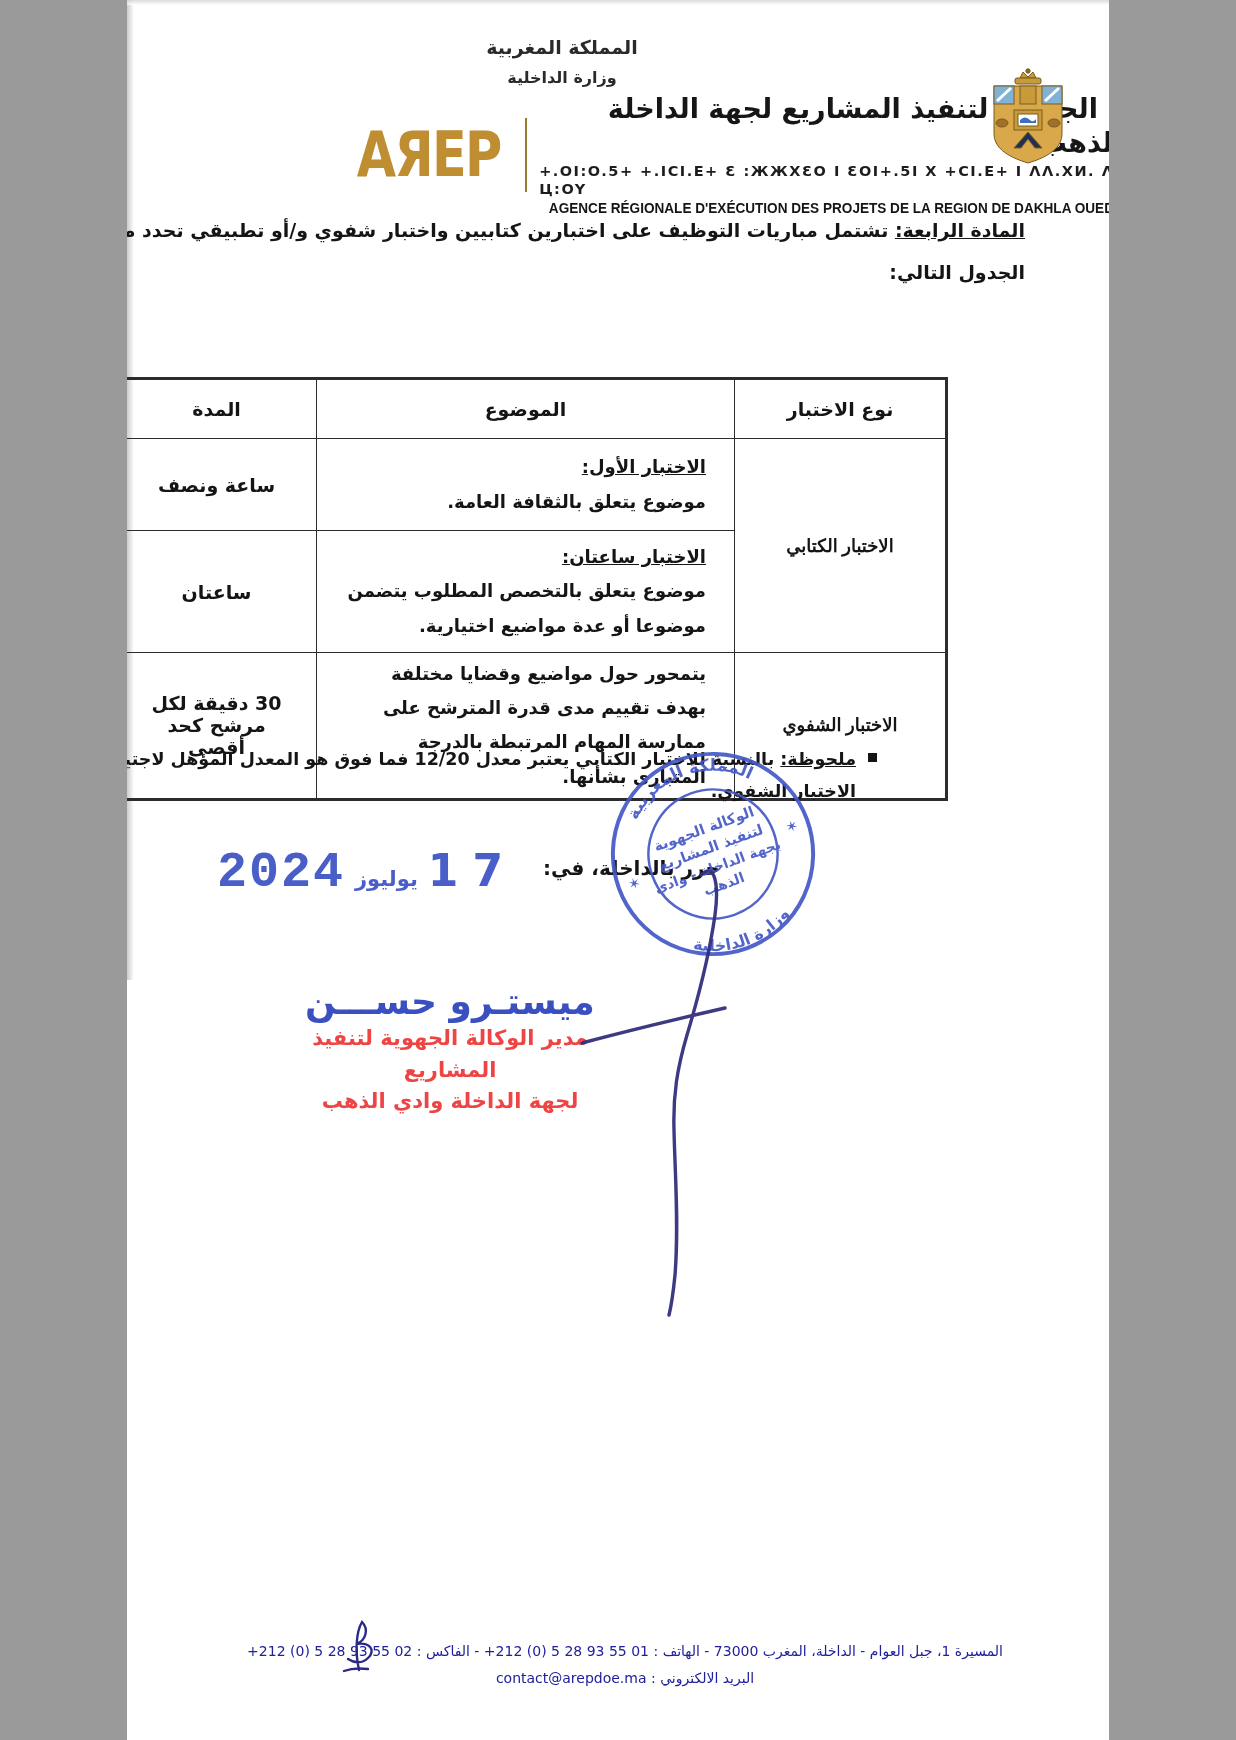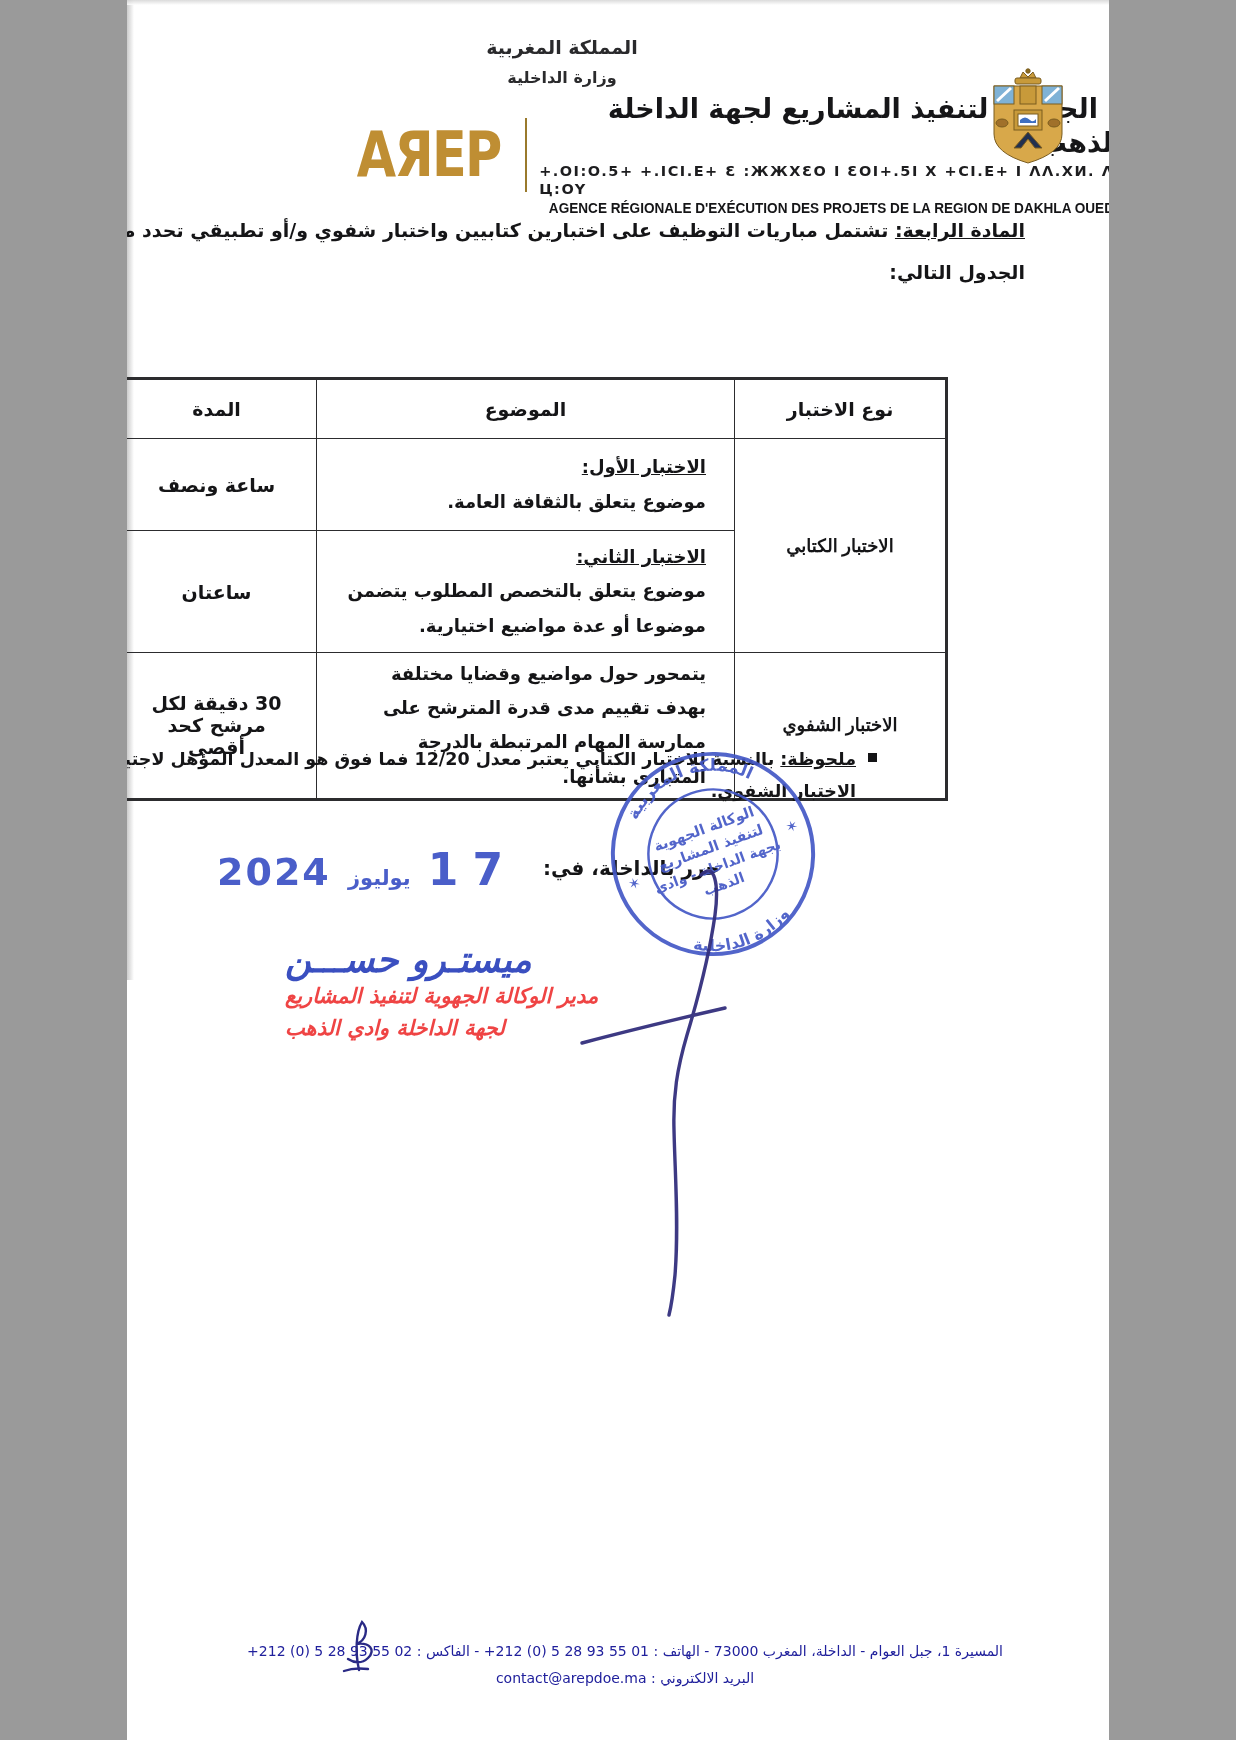--- a/index.html
+++ b/index.html
@@ -50,24 +50,24 @@
     gap:12px;font-size:17.5px;font-weight:700;color:#151517;line-height:1.8;}
   .note-bullet{width:9px;height:9px;background:#141416;margin-top:9px;flex:0 0 auto;}
 
   
   .issue-label{position:absolute;top:856px;left:416px;font-size:20px;font-weight:700;
     direction:rtl;color:#141416;}
   .date-stamp{position:absolute;top:844px;left:90px;width:300px;direction:rtl;display:flex;
     justify-content:space-between;align-items:baseline;color:#4a5ec9;}
   .date-day{font-size:44px;font-weight:700;letter-spacing:14px;}
   .date-month{font-size:21px;font-weight:700;}
-  .date-year{font-size:38px;font-weight:700;letter-spacing:2px;}
-
-  
-  .sig-block{position:absolute;top:938px;left:158px;width:330px;text-align:left;direction:rtl;font-style:italic;}
+  .date-year{font-size:50px;font-weight:700;letter-spacing:2px;font-family:Liberation Mono, monospace;}
+
+  
+  .sig-block{position:absolute;top:980px;left:158px;width:330px;text-align:center;direction:rtl;}
   .sig-name{font-size:36px;font-weight:700;color:#3a4fc0;line-height:1.2;}
   .sig-title{font-size:21px;font-weight:700;color:#ef4444;line-height:1.5;}
   .stamp-svg{position:absolute;left:472px;top:740px;opacity:.92;}
   .squiggle{position:absolute;left:250px;top:845px;}
 
   
   .footer{position:absolute;top:1638px;left:0;right:0;text-align:center;direction:rtl;
     color:#20209c;font-size:14px;font-weight:400;line-height:1.9;margin-left:14px;}
   .ltr{direction:ltr;unicode-bidi:isolate;}
   .pen-mark{position:absolute;left:212px;top:1616px;}
@@ -131,21 +131,21 @@
       <td class="type-cell" rowspan="2">الاختبار الكتابي</td>
       <td class="subject">
         <div class="u">الاختبار الأول:</div>
         <div>موضوع يتعلق بالثقافة العامة.</div>
       </td>
       <td class="center">ساعة ونصف</td>
       <td class="center">2</td>
     </tr>
     <tr class="r2">
       <td class="subject">
-        <div class="u">الاختبار الثاني:</div>
+        <div class="u">الاختبار ساعتان:</div>
         <div>موضوع يتعلق بالتخصص المطلوب يتضمن موضوعا أو عدة مواضيع اختيارية.</div>
       </td>
       <td class="center">ساعتان</td>
       <td class="center">3</td>
     </tr>
     <tr class="r3">
       <td class="type-cell">الاختبار الشفوي</td>
       <td class="subject">يتمحور حول مواضيع وقضايا مختلفة بهدف تقييم مدى قدرة المترشح على ممارسة المهام المرتبطة بالدرجة المتبارى بشأنها.</td>
       <td class="center">30 دقيقة لكل مرشح كحد أقصى</td>
       <td class="center">3</td>

